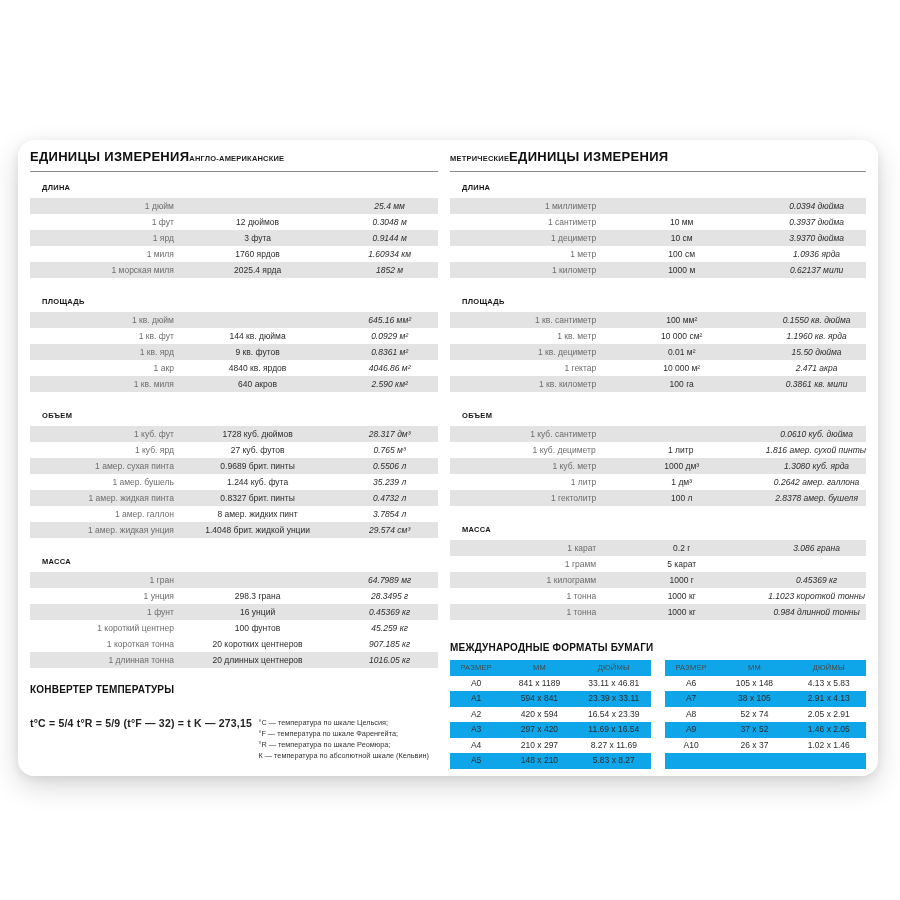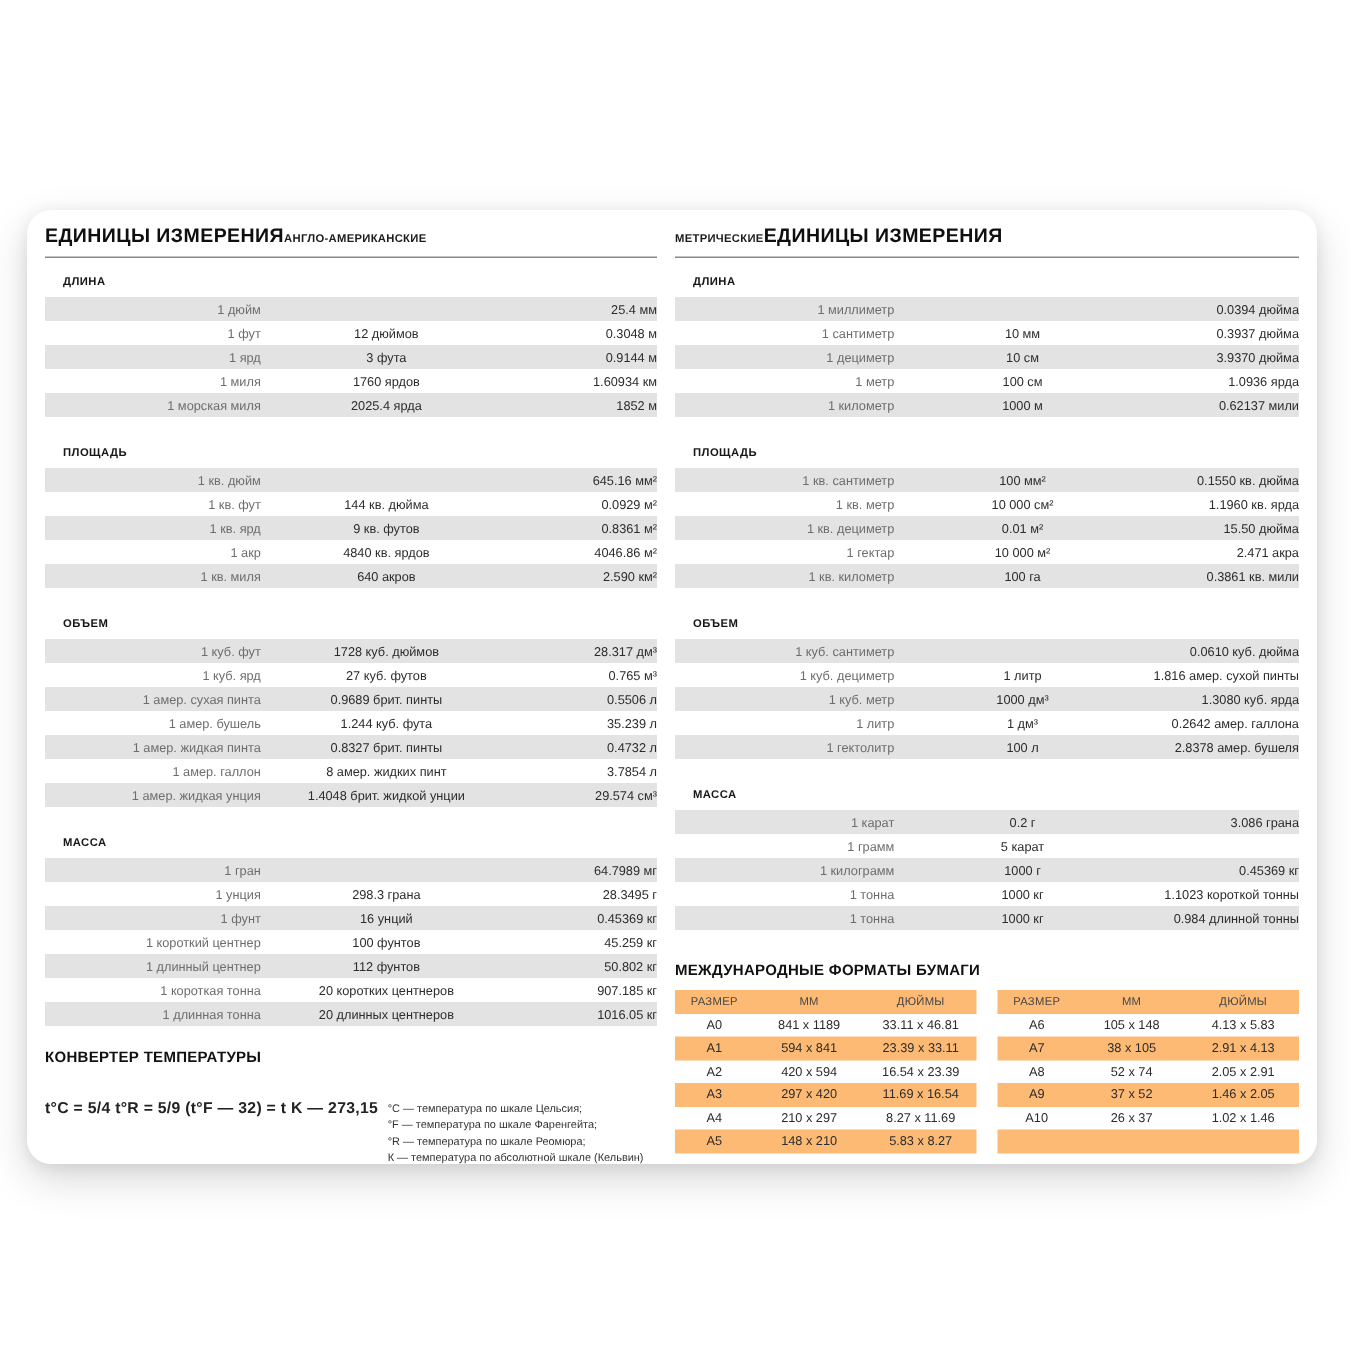--- a/index.html
+++ b/index.html
@@ -22,32 +22,32 @@
   }
   .title{font-size:13px;font-weight:bold;letter-spacing:.3px;color:#0f0f0f;white-space:nowrap;}
   .tag{font-size:7.5px;font-weight:bold;letter-spacing:.2px;color:#1c1c1c;white-space:nowrap;}
   .sec-h{margin:19px 12px 6px;font-size:7.5px;font-weight:bold;color:#161616;letter-spacing:.3px;}
   .sec:first-child .sec-h{margin-top:11px;}
   .row{display:flex;height:16px;align-items:center;font-size:8.5px;line-height:16px;}
   .row.g{background:#e3e3e3;}
   .c{white-space:nowrap;overflow:visible;}
   .c1{width:29%;text-align:right;color:#6d6d6d;padding-left:36px;}
   .c2{width:45%;text-align:center;color:#2c2c2c;}
-  .c3{width:26%;text-align:right;color:#2c2c2c;}
+  .c3{width:26%;text-align:center;color:#2c2c2c;font-style:italic;}
   .temp{margin-top:16px;}
   .temp-h{font-size:10px;font-weight:bold;color:#111;letter-spacing:.2px;}
   .temp-row{display:flex;margin-top:22px;}
   .formula{width:56%;font-size:10.5px;font-weight:bold;color:#222;letter-spacing:.2px;}
   .notes{width:44%;font-size:7.3px;color:#333;line-height:11px;}
   .note-line{white-space:nowrap;}
   .paper-h{margin:22px 0 7px;font-size:10px;font-weight:bold;color:#111;letter-spacing:.2px;}
   .paper-tables{display:flex;gap:14px;}
   .ptable{flex:1;}
   .prow{display:flex;height:15.5px;align-items:center;font-size:8.5px;line-height:15.5px;color:#2c2c2c;}
-  .prow.g{background:#fdba74;}
+  .prow.g{background:#0ea5e9;}
   .prow.head{font-size:7.5px;color:#474747;letter-spacing:.2px;}
   .pc{text-align:center;white-space:nowrap;}
   .pc1{width:26%;}
   .pc2{width:37%;}
   .pc3{width:37%;}
 </style>
 </head>
 <body>
 
 <div class="card">
@@ -174,25 +174,20 @@
             <div class="row g">
               <div class="c c1">1 фунт</div>
               <div class="c c2">16 унций</div>
               <div class="c c3">0.45369 кг</div>
             </div>
             <div class="row">
               <div class="c c1">1 короткий центнер</div>
               <div class="c c2">100 фунтов</div>
               <div class="c c3">45.259 кг</div>
             </div>
-            <div class="row g">
-              <div class="c c1">1 длинный центнер</div>
-              <div class="c c2">112 фунтов</div>
-              <div class="c c3">50.802 кг</div>
-            </div>
             <div class="row">
               <div class="c c1">1 короткая тонна</div>
               <div class="c c2">20 коротких центнеров</div>
               <div class="c c3">907.185 кг</div>
             </div>
             <div class="row g">
               <div class="c c1">1 длинная тонна</div>
               <div class="c c2">20 длинных центнеров</div>
               <div class="c c3">1016.05 кг</div>
             </div>

